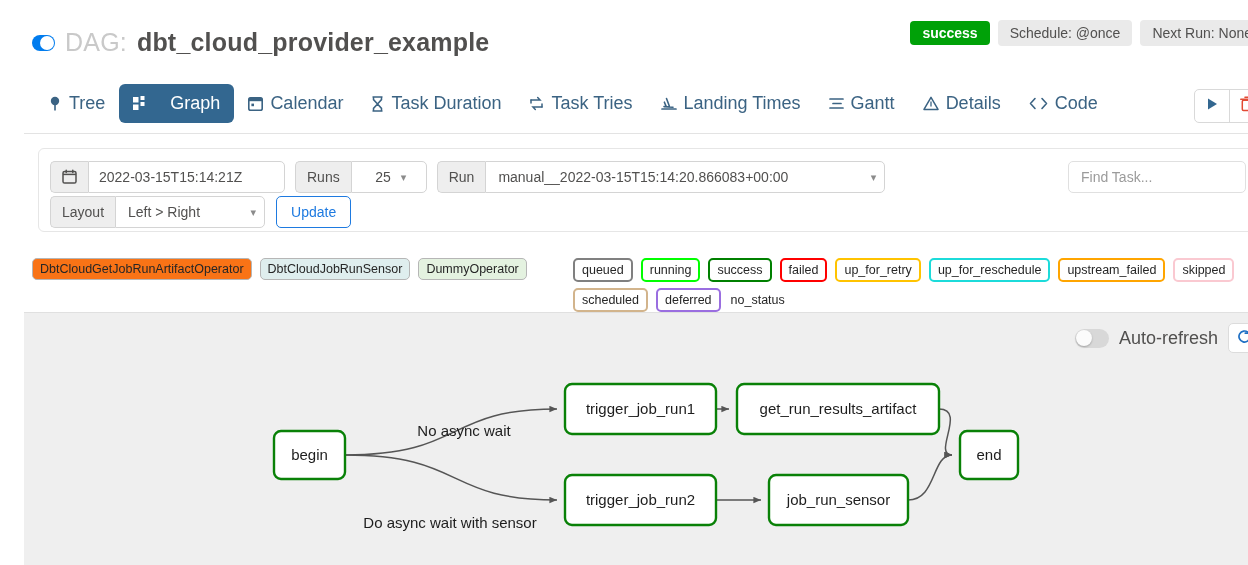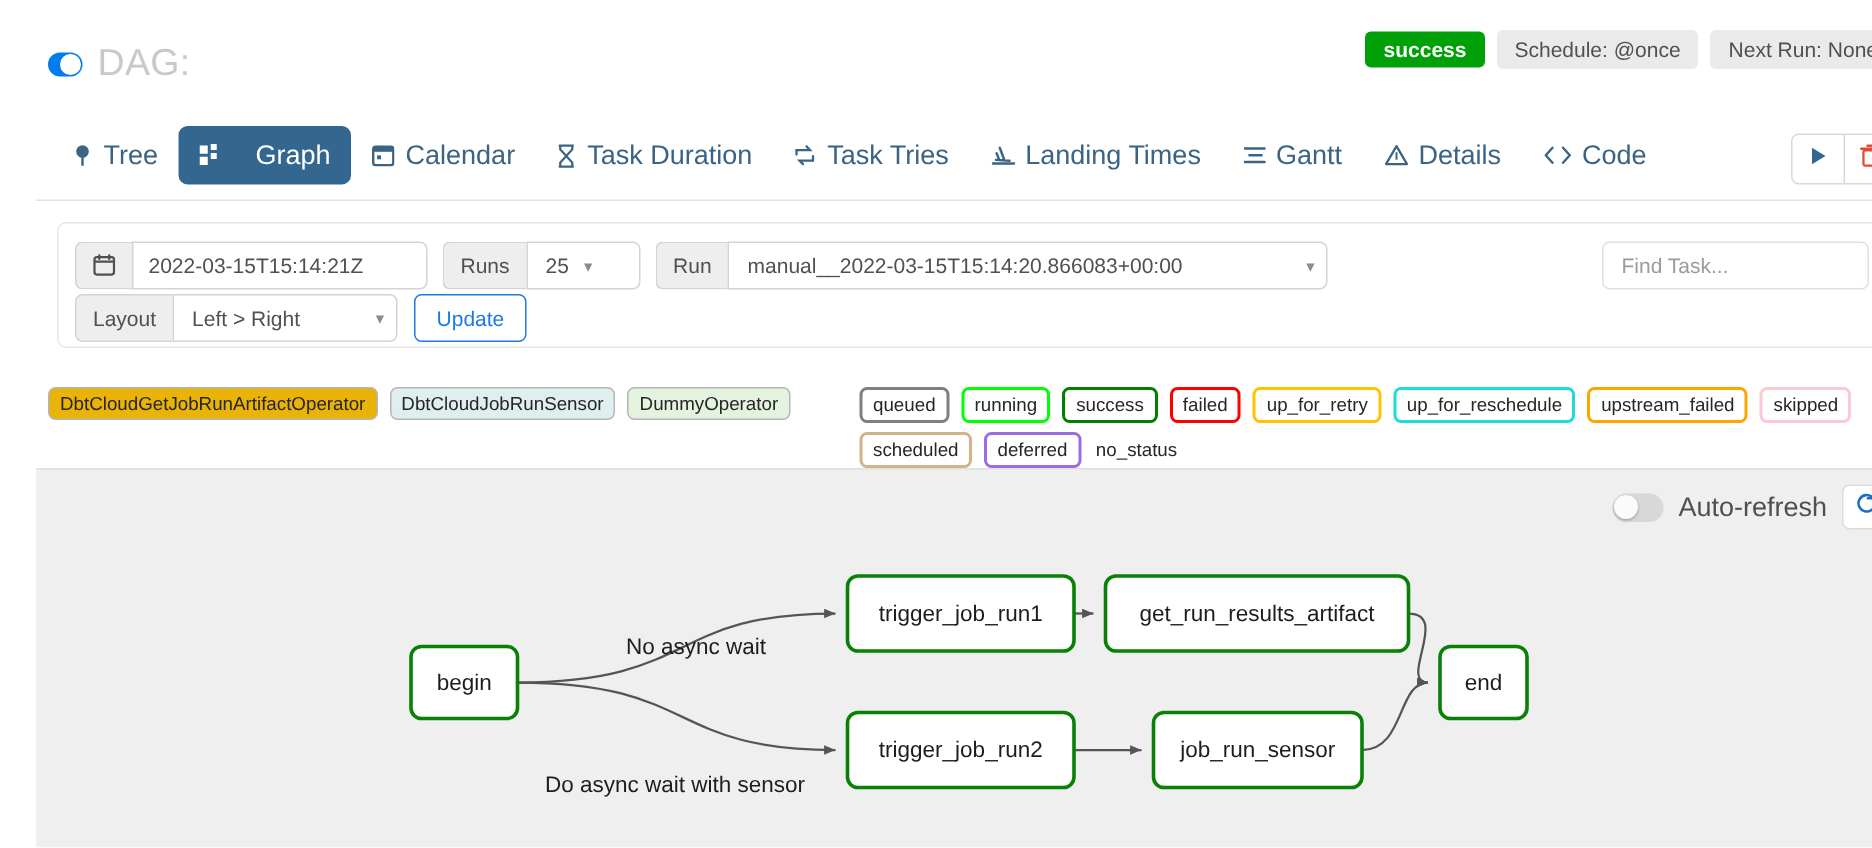--- a/index.html
+++ b/index.html
@@ -177,20 +177,21 @@
 </style>
 </head>
 <body>
 
 <div class="page">
 
   <div class="header">
     <div class="dag-title-row">
       <div class="toggle-pill"></div>
       <span class="dag-label">DAG:</span>
+      <span class="dag-name">dbt_cloud_provider_example</span>
     </div>
     <div class="header-badges">
       <span class="badge-state">success</span>
       <span class="badge-grey">Schedule: @once</span>
       <span class="badge-grey">Next Run: None</span>
     </div>
   </div>
 
   <div class="navbar">
     <div class="tabs">
@@ -318,21 +319,21 @@
                 <path d="M1 5.4h13" stroke="#51504f" stroke-width="1.5"></path>
                 <path d="M4.2 1.2v2.4M10.8 1.2v2.4" stroke="#51504f" stroke-width="1.5" stroke-linecap="round"></path>
               </svg>
           </span>
         </div>
         <div class="ig-input tail" style="width:197px">2022-03-15T15:14:21Z</div>
       </div>
 
       <div class="ig" style="margin-left:10px">
         <div class="ig-addon left">Runs</div>
-        <div class="ig-select tail" style="width:76px; justify-content:flex-start">
+        <div class="ig-select tail" style="width:76px; justify-content:center">
           <span>25</span>
           <span class="caret">▾</span>
         </div>
       </div>
 
       <div class="ig" style="margin-left:10px">
         <div class="ig-addon left">Run</div>
         <div class="ig-select tail" style="width:400px; justify-content:space-between">
           <span>manual__2022-03-15T15:14:20.866083+00:00</span>
           <span class="caret">▾</span>
@@ -349,21 +350,21 @@
         </div>
       </div>
       <div class="btn-update">Update</div>
     </div>
 
     <div class="find-task">Find Task...</div>
   </div>
 
   <div class="legend">
     <div class="legend-ops" id="legend-ops">
-        <span class="chip" style="background: #eab308; border-color: rgb(182, 182, 182);">DbtCloudGetJobRunArtifactOperator</span>
+        <span class="chip" style="background: #f97316; border-color: rgb(182, 182, 182);">DbtCloudGetJobRunArtifactOperator</span>
         <span class="chip" style="background: rgb(223, 238, 238); border-color: rgb(182, 182, 182);">DbtCloudJobRunSensor</span>
         <span class="chip" style="background: rgb(228, 242, 224); border-color: rgb(182, 182, 182);">DummyOperator</span>
       </div>
     <div class="legend-states" id="legend-states">
         <span class="chip" style="border-color: rgb(128, 128, 128); border-width: 2px; color: rgb(38, 38, 38);">queued</span>
         <span class="chip" style="border-color: rgb(1, 255, 0); border-width: 2px; color: rgb(38, 38, 38);">running</span>
         <span class="chip" style="border-color: rgb(0, 128, 0); border-width: 2px; color: rgb(38, 38, 38);">success</span>
         <span class="chip" style="border-color: rgb(255, 0, 0); border-width: 2px; color: rgb(38, 38, 38);">failed</span>
         <span class="chip" style="border-color: rgb(255, 195, 0); border-width: 2px; color: rgb(38, 38, 38);">up_for_retry</span>
         <span class="chip" style="border-color: rgb(28, 219, 218); border-width: 2px; color: rgb(38, 38, 38);">up_for_reschedule</span>

